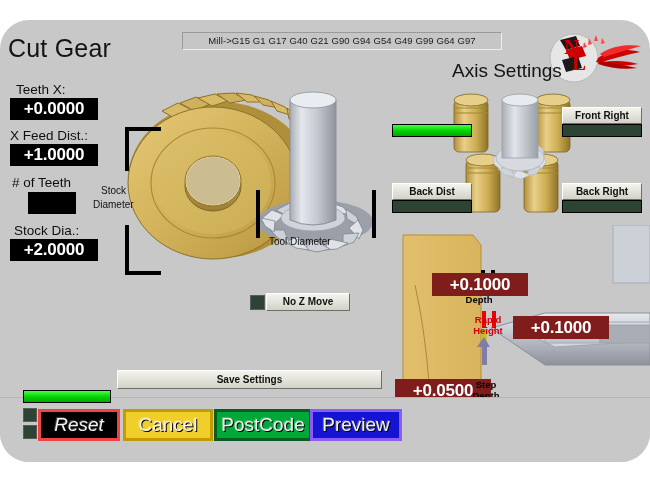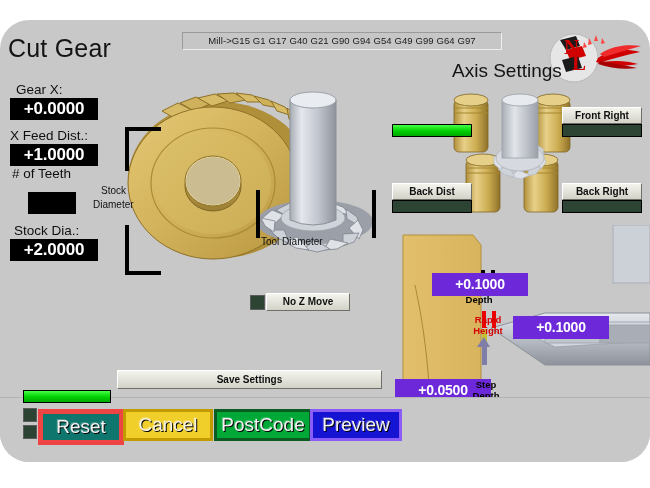--- a/index.html
+++ b/index.html
@@ -124,23 +124,23 @@
 
   .led-sq {
     position: absolute;
     border: 1px solid #5c5c5c;
     background: #2d4434;
   }
 
   
   .valbox {
     position: absolute;
-    background: #6d28d9;
+    background: #7f1d1d;
     color: #ffffff;
-    font-size: 14px;
+    font-size: 17px;
     font-weight: bold;
     text-align: center;
     line-height: 23px;
     height: 23px;
     letter-spacing: -0.2px;
   }
 
   .minilabel {
     position: absolute;
     font-size: 9.5px;
@@ -168,21 +168,21 @@
     top: 11px;
     height: 26px;
     font-size: 19px;
     text-align: center;
     line-height: 26px;
     color: #f2f2f2;
     text-shadow: 1px 1px 0 #000, -1px -1px 0 rgba(255,255,255,.25);
     cursor: pointer;
     white-space: nowrap;
   }
-  .bigbtn.red    { background:#0f766e; border:5px solid #ef4444; }
+  .bigbtn.red    { background:#000000; border:3px solid #ef4444;font-style:italic; }
   .bigbtn.yellow { background:#f0cf2a; border:3px solid #c19b00; color:#f7f4e2; }
   .bigbtn.green  { background:#00a838; border:3px solid #0a5c22;text-align:center; }
   .bigbtn.blue   { background:#1414d2; border:3px solid #8b5cf6; }
 
   #save-settings {
     position: absolute;
     left: 117px;
     top: -28px;
     width: 263px;
     height: 17px;
@@ -217,27 +217,27 @@
       <g>
         <polygon points="20,8 36,4 40,14 26,18" fill="#1a1a1a"></polygon>
         <polygon points="26,18 42,14 46,24 30,28" fill="#d00000"></polygon>
         <polygon points="22,28 38,24 42,36 26,40" fill="#1a1a1a"></polygon>
         <text x="24" y="22" font-family="Liberation Serif, serif" font-size="21" font-weight="bold" fill="#cc0000">N</text>
         <text x="32" y="38" font-family="Liberation Serif, serif" font-size="21" font-weight="bold" fill="#cc0000">L</text>
       </g>
     </svg>
   </div>
 
-  <div class="field-label" style="left:16px; top:62px;">Gear X:</div>
+  <div class="field-label" style="left:16px; top:62px;">Teeth X:</div>
   <div class="field-box" style="left:10px; top:78px; width:88px;">+0.0000</div>
 
   <div class="field-label" style="left:10px; top:108px;">X Feed Dist.:</div>
   <div class="field-box" style="left:10px; top:124px; width:88px;">+1.0000</div>
 
-  <div class="field-label" style="left:12px; top:146px;"># of Teeth</div>
+  <div class="field-label" style="left:12px; top:155px;"># of Teeth</div>
   <div class="field-box" style="left:28px; top:172px; width:48px;"></div>
 
   <div class="field-label" style="left:14px; top:203px;">Stock Dia.:</div>
   <div class="field-box" style="left:10px; top:219px; width:88px;">+2.0000</div>
 
   <div id="main-drawing" style="left:100px; top:50px; width:290px; height:220px;">
     <svg width="290" height="220" viewBox="0 0 290 220">
       <defs>
         <linearGradient id="goldG" x1="0" y1="0" x2="1" y2="1">
           <stop offset="0%" stop-color="#e5c977"></stop>
@@ -319,21 +319,21 @@
       <rect x="25" y="155" width="4" height="50" fill="#000"></rect>
       <rect x="25" y="201" width="36" height="4" fill="#000"></rect>
 
       <rect x="156" y="120" width="4" height="48" fill="#000"></rect>
       <rect x="272" y="120" width="4" height="48" fill="#000"></rect>
     </svg>
   </div>
 
   <div class="callout" style="left:101px; top:164px;">Stock</div>
   <div class="callout" style="left:93px; top:178px;">Diameter</div>
-  <div class="callout" style="left:261px; top:215px;">Tool Diameter</div>
+  <div class="callout" style="left:269px; top:215px;">Tool Diameter</div>
 
   <div class="led-sq" style="left:250px; top:275px; width:13px; height:13px;"></div>
   <div class="btn3d" style="left:266px; top:273px; width:82px; height:16px; line-height:16px;">No Z Move</div>
 
   <div id="axis-title">Axis Settings</div>
 
   <div style="position:absolute; left:440px; top:62px; width:160px; height:140px;">
     <svg width="160" height="140" viewBox="0 0 160 140">
       <defs>
         <linearGradient id="rollG" x1="0" y1="0" x2="1" y2="0">

